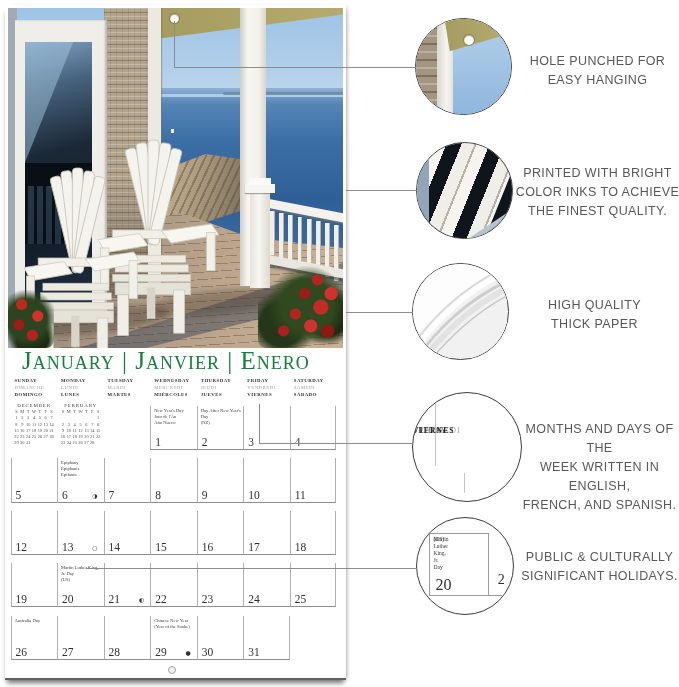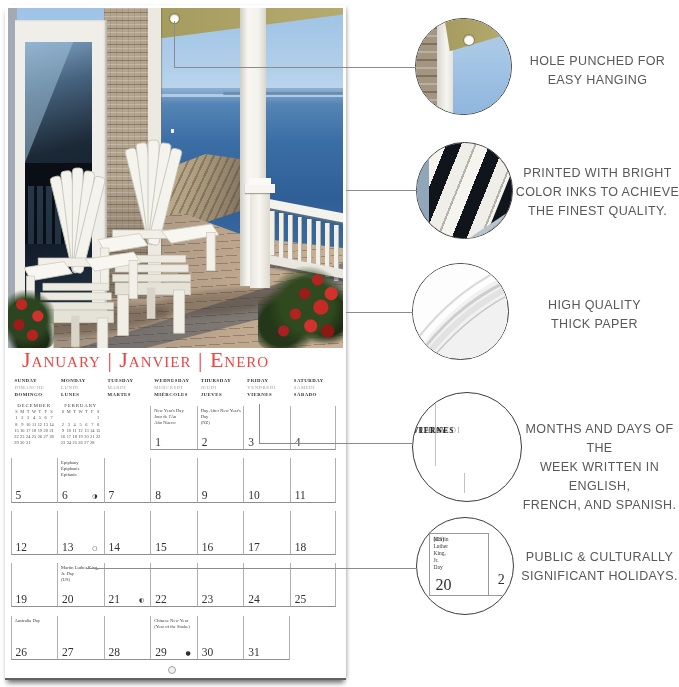--- a/index.html
+++ b/index.html
@@ -81,22 +81,22 @@
      radial-gradient(circle at 28% 72%,#24371a 0 22px,rgba(36,55,26,0) 34px),
      radial-gradient(circle at 82% 62%,#1c2c13 0 20px,rgba(28,44,19,0) 30px);}
   .flowers-left{left:-8px;top:282px;width:54px;height:58px;background:
      radial-gradient(circle at 40% 25%,#c0281f 0 5px,rgba(0,0,0,0) 6px),
      radial-gradient(circle at 70% 45%,#d2312c 0 5px,rgba(0,0,0,0) 6px),
      radial-gradient(circle at 35% 60%,#9e1b18 0 5px,rgba(0,0,0,0) 6px),
      radial-gradient(circle at 60% 78%,#b5231f 0 5px,rgba(0,0,0,0) 6px),
      radial-gradient(circle at 50% 50%,#2c4420 0 20px,rgba(44,68,32,0) 30px),
      radial-gradient(circle at 60% 85%,#1c2c13 0 16px,rgba(28,44,19,0) 24px);}
   
-  .cal-title{position:absolute;left:22px;top:347px;font-size:22px;letter-spacing:1px;
-        font-variant:small-caps;color:#ef4444;white-space:nowrap;}
+  .cal-title{position:absolute;left:22px;top:347px;font-size:25px;letter-spacing:1px;
+        font-variant:small-caps;color:#15803d;white-space:nowrap;}
   .wd{position:absolute;top:378px;width:44px;letter-spacing:.5px;}
   .wd div{line-height:6.9px;font-size:4.8px;}
   .wd-en{color:#2e2e2e;font-weight:bold;}
   .wd-fr{color:#a0a0a0;}
   .wd-es{color:#2e2e2e;font-weight:bold;}
   .cell{position:absolute;border-left:1px solid #b0b0b0;border-bottom:1px solid #8f8f8f;box-sizing:border-box;}
   .cell.rb{border-right:1px solid #b0b0b0;}
   .cell .date{position:absolute;left:4px;bottom:0;font-size:11.5px;color:#2f2f2f;line-height:13px;}
   .cell .moon{position:absolute;right:6px;bottom:3px;font-size:6px;color:#2f2f2f;
         font-family:"DejaVu Sans",sans-serif;}

